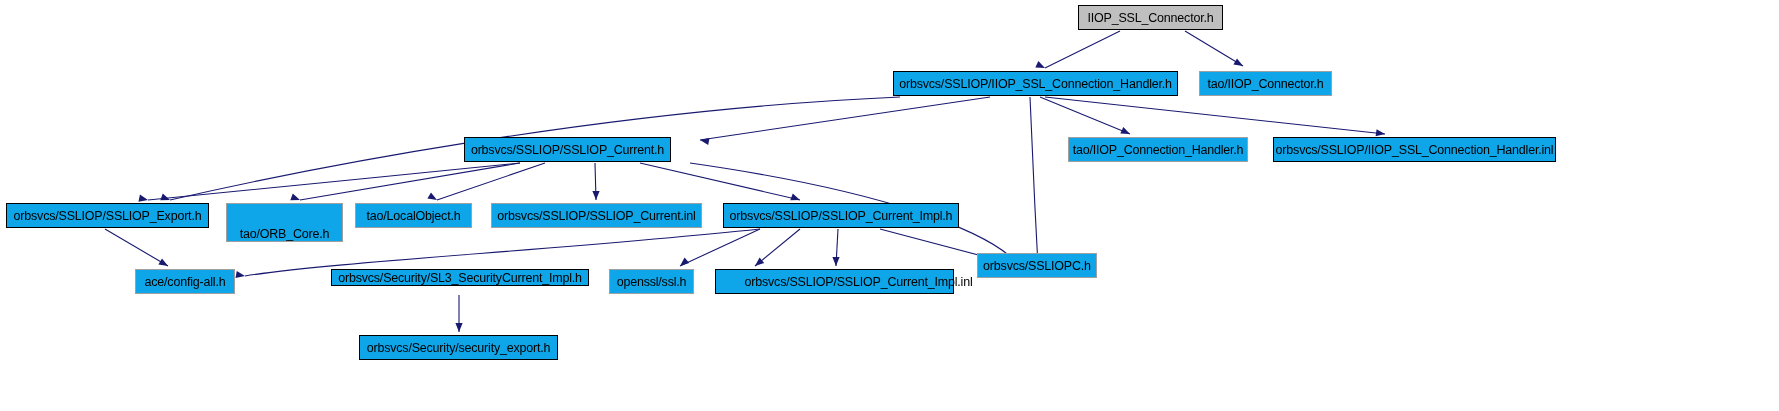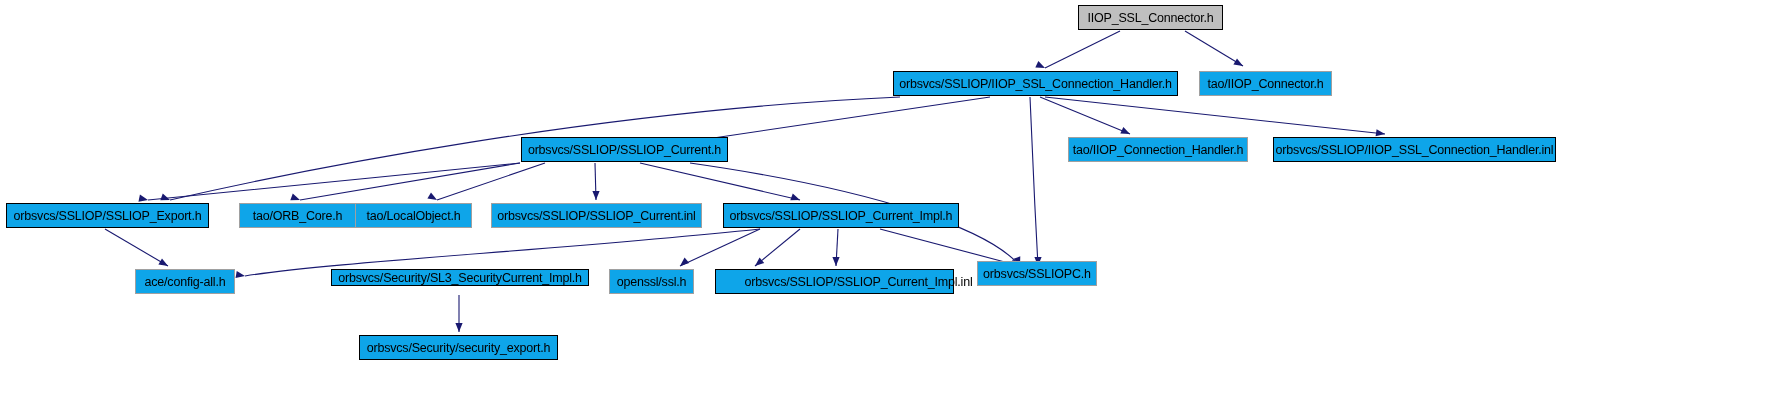--- a/index.html
+++ b/index.html
@@ -70,45 +70,45 @@
   <div id="nodes-layer">
       <div class="node root" style="left: 1078px; top: 5px; width: 145px; height: 25px;">
         <span>IIOP_SSL_Connector.h</span>
       </div>
       <div class="node black" style="left: 893px; top: 71px; width: 285px; height: 25px;">
         <span>orbsvcs/SSLIOP/IIOP_SSL_Connection_Handler.h</span>
       </div>
       <div class="node " style="left: 1199px; top: 71px; width: 133px; height: 25px;">
         <span>tao/IIOP_Connector.h</span>
       </div>
-      <div class="node black" style="left: 521px; top: 137px; width: 207px; height: 25px;">
+      <div class="node black" style="left: 464px; top: 137px; width: 207px; height: 25px;">
         <span>orbsvcs/SSLIOP/SSLIOP_Current.h</span>
       </div>
       <div class="node " style="left: 1068px; top: 137px; width: 180px; height: 25px;">
         <span>tao/IIOP_Connection_Handler.h</span>
       </div>
       <div class="node black" style="left: 1273px; top: 137px; width: 283px; height: 25px;">
         <span>orbsvcs/SSLIOP/IIOP_SSL_Connection_Handler.inl</span>
       </div>
       <div class="node black" style="left: 6px; top: 203px; width: 203px; height: 25px;">
         <span>orbsvcs/SSLIOP/SSLIOP_Export.h</span>
       </div>
-      <div class="node " style="left: 239px; top: 203px; width: 117px; height: 25px;">
+      <div class="node " style="left: 226px; top: 203px; width: 117px; height: 39px; align-items: flex-end;">
         <span>tao/ORB_Core.h</span>
       </div>
       <div class="node " style="left: 355px; top: 203px; width: 117px; height: 25px;">
         <span>tao/LocalObject.h</span>
       </div>
       <div class="node " style="left: 491px; top: 203px; width: 211px; height: 25px;">
         <span>orbsvcs/SSLIOP/SSLIOP_Current.inl</span>
       </div>
       <div class="node black" style="left: 723px; top: 203px; width: 236px; height: 25px;">
         <span>orbsvcs/SSLIOP/SSLIOP_Current_Impl.h</span>
       </div>
-      <div class="node " style="left: 977px; top: 261px; width: 120px; height: 25px;">
+      <div class="node " style="left: 977px; top: 253px; width: 120px; height: 25px;">
         <span>orbsvcs/SSLIOPC.h</span>
       </div>
       <div class="node " style="left: 135px; top: 269px; width: 100px; height: 25px;">
         <span>ace/config-all.h</span>
       </div>
       <div class="node black" style="left: 331px; top: 269px; width: 258px; height: 17px;">
         <span>orbsvcs/Security/SL3_SecurityCurrent_Impl.h</span>
       </div>
       <div class="node " style="left: 609px; top: 269px; width: 85px; height: 25px;">
         <span>openssl/ssl.h</span>

